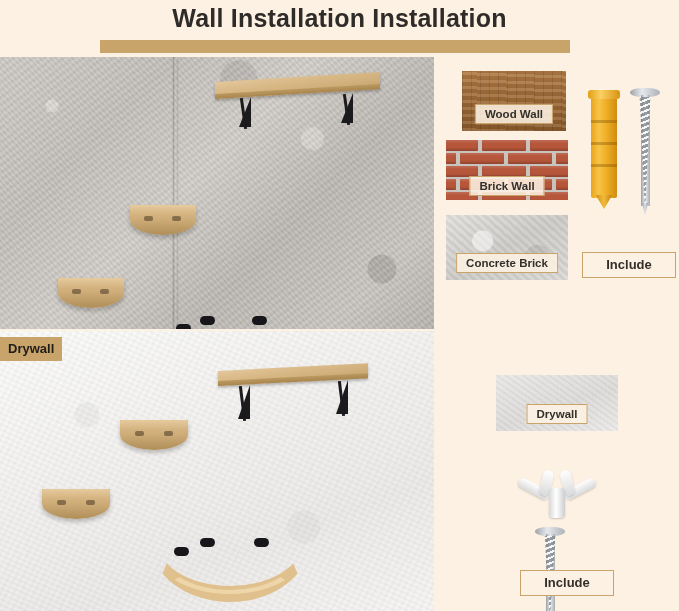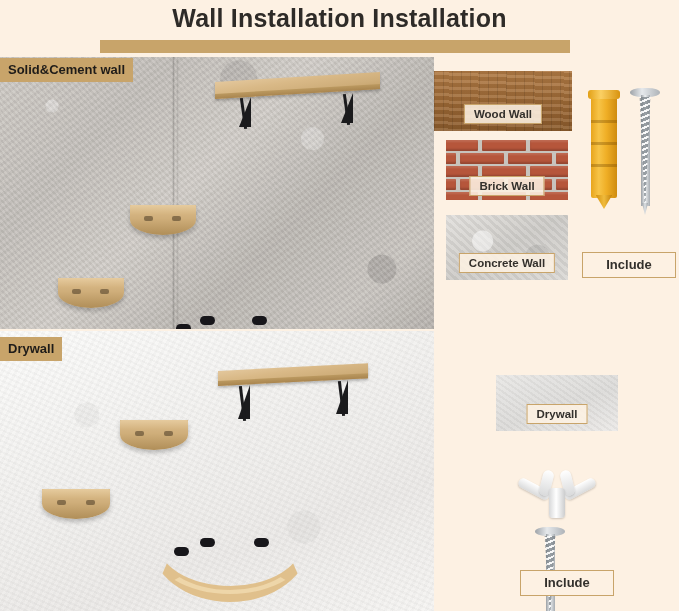--- a/index.html
+++ b/index.html
@@ -286,21 +286,20 @@
     </div>
 
     <div class="curved-rack" style="left:156px;top:255px;width:136px;height:48px;">
       <div class="rack-body"></div>
       <div class="rack-stripe"></div>
       <div class="rack-nub" style="left:20px;top:12px;"></div>
       <div class="rack-nub" style="left:44px;top:4px;"></div>
       <div class="rack-nub" style="left:96px;top:4px;"></div>
     </div>
   </div>
-  <div class="photo-label label-solid">Solid&amp;Cement wall</div>
 
   <div class="panel-drywall">
     <div class="drywall-bg"></div>
     <div class="drywall-noise"></div>
 
     <div class="shelf-long" style="left:218px;top:40px;width:150px;height:60px;">
       <div class="shelf-board" style="width:150px;height:15px;transform:skewY(-3deg);">
         <div class="shelf-board-edge"></div>
       </div>
       <div class="bracket" style="left:20px;top:14px;border-width:0 0 34px 12px;border-color:transparent transparent #1b1b1d transparent;"></div>
@@ -328,21 +327,21 @@
       <div class="rack-nub" style="left:50px;top:4px;"></div>
       <div class="rack-nub" style="left:104px;top:4px;"></div>
     </div>
   </div>
   <div class="photo-label label-drywall">Drywall</div>
 
   <div class="divider-v"></div>
 
   <div class="right-col">
 
-    <div class="swatch" style="left:0;top:14px;width:122px;height:60px;padding-left:16px;">
+    <div class="swatch" style="left:28px;top:14px;width:104px;height:60px;">
       <div class="wood-tex"></div>
       <div class="swatch-caption" style="top:33px;">Wood Wall</div>
     </div>
 
     <div class="swatch" style="left:12px;top:83px;width:122px;height:60px;">
       <div class="brick-tex">
         <div class="brick-row" style="top:0;">
             <div class="brick" style="left:0;width:44px;"></div>
             <div class="brick" style="left:48px;width:44px;"></div>
             <div class="brick" style="left:96px;width:44px;"></div>
@@ -368,21 +367,21 @@
             <div class="brick" style="left:0;width:44px;"></div>
             <div class="brick" style="left:48px;width:44px;"></div>
             <div class="brick" style="left:96px;width:44px;"></div>
           </div>
       </div>
       <div class="swatch-caption" style="top:36px;">Brick Wall</div>
     </div>
 
     <div class="swatch" style="left:12px;top:158px;width:122px;height:65px;">
       <div class="conc-tex"></div>
-      <div class="swatch-caption" style="top:38px;">Concrete Wall</div>
+      <div class="swatch-caption" style="top:38px;">Concrete Brick</div>
     </div>
 
     <div class="anchor" style="left:157px;top:33px;width:26px;height:108px;">
       <div class="anchor-body"></div>
       <div class="anchor-collar"></div>
       <div class="anchor-rib" style="top:30px;"></div>
       <div class="anchor-rib" style="top:52px;"></div>
       <div class="anchor-rib" style="top:74px;"></div>
       <div class="anchor-tip"></div>
     </div>

